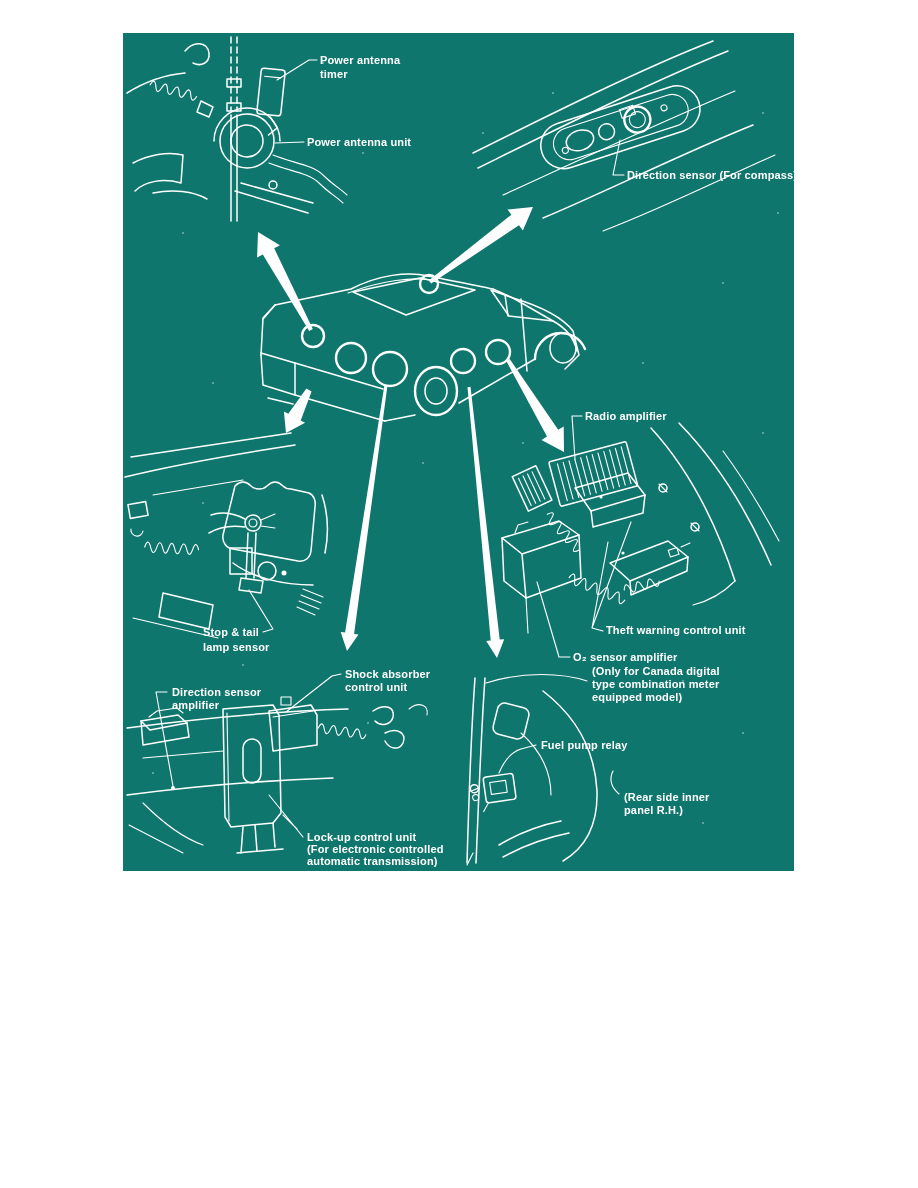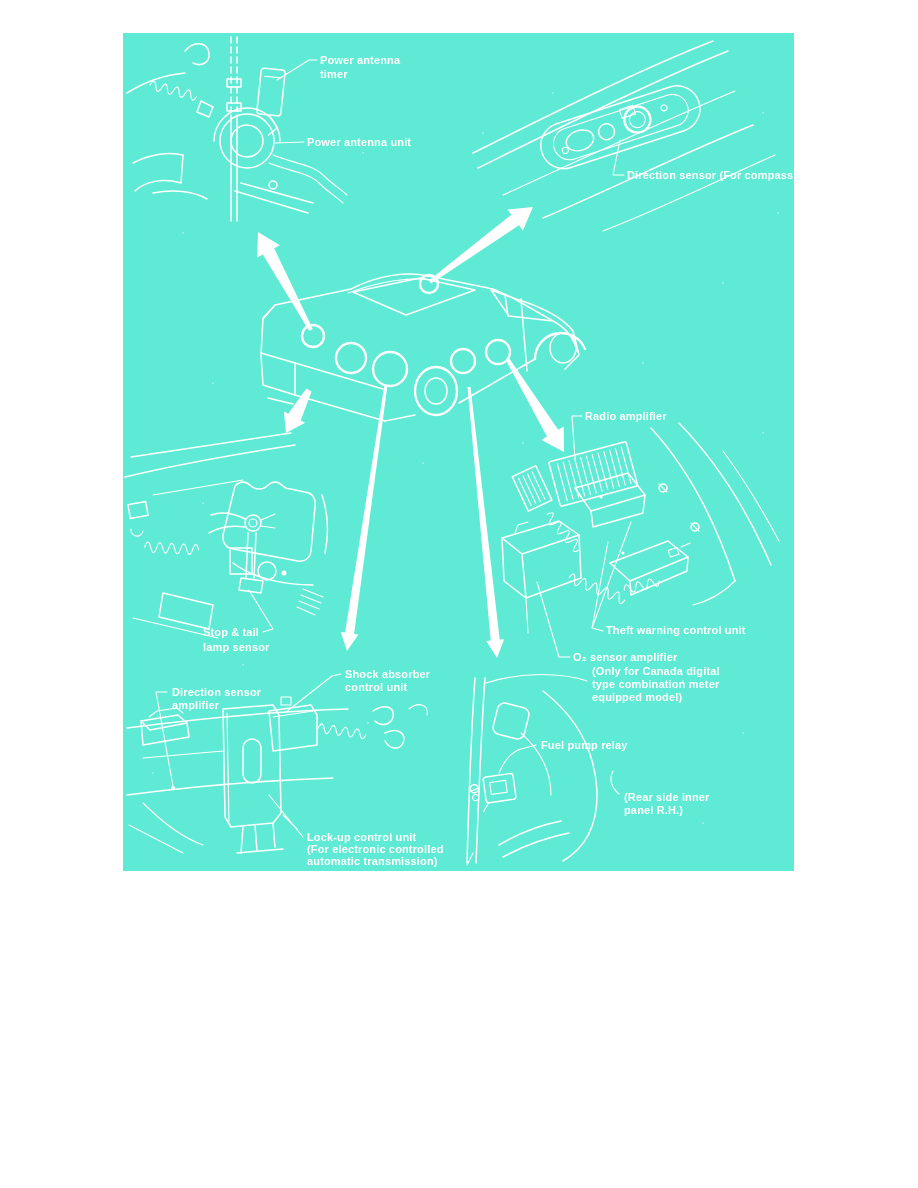--- a/index.html
+++ b/index.html
@@ -1,17 +1,17 @@
 <!DOCTYPE html>
 <html><head>
 <meta charset="utf-8">
 <style>
   html,body{margin:0;padding:0;background:#ffffff;}
   .page{position:relative;width:918px;height:1188px;background:#ffffff;overflow:hidden;}
-  .figure{position:absolute;left:123px;top:33px;width:671px;height:838px;background:#5eead4;}
+  .figure{position:absolute;left:123px;top:33px;width:671px;height:838px;background:#0f766e;}
   .figure svg{display:block;width:671px;height:838px;}
   .lbl{font-family:"Liberation Sans",sans-serif;font-size:11px;font-weight:600;fill:#ffffff;letter-spacing:.15px;}
   .ln{stroke:#ffffff;stroke-width:1.5;fill:none;stroke-linecap:round;stroke-linejoin:round;}
   .ln2{stroke:#ffffff;stroke-width:2.4;fill:none;stroke-linecap:round;stroke-linejoin:round;}
   .thin{stroke:#ffffff;stroke-width:1.1;fill:none;stroke-linecap:round;stroke-linejoin:round;}
   .arrow{fill:#ffffff;stroke:none;}
   .dot{fill:#ffffff;stroke:none;}
 </style>
 </head>
 <body>

